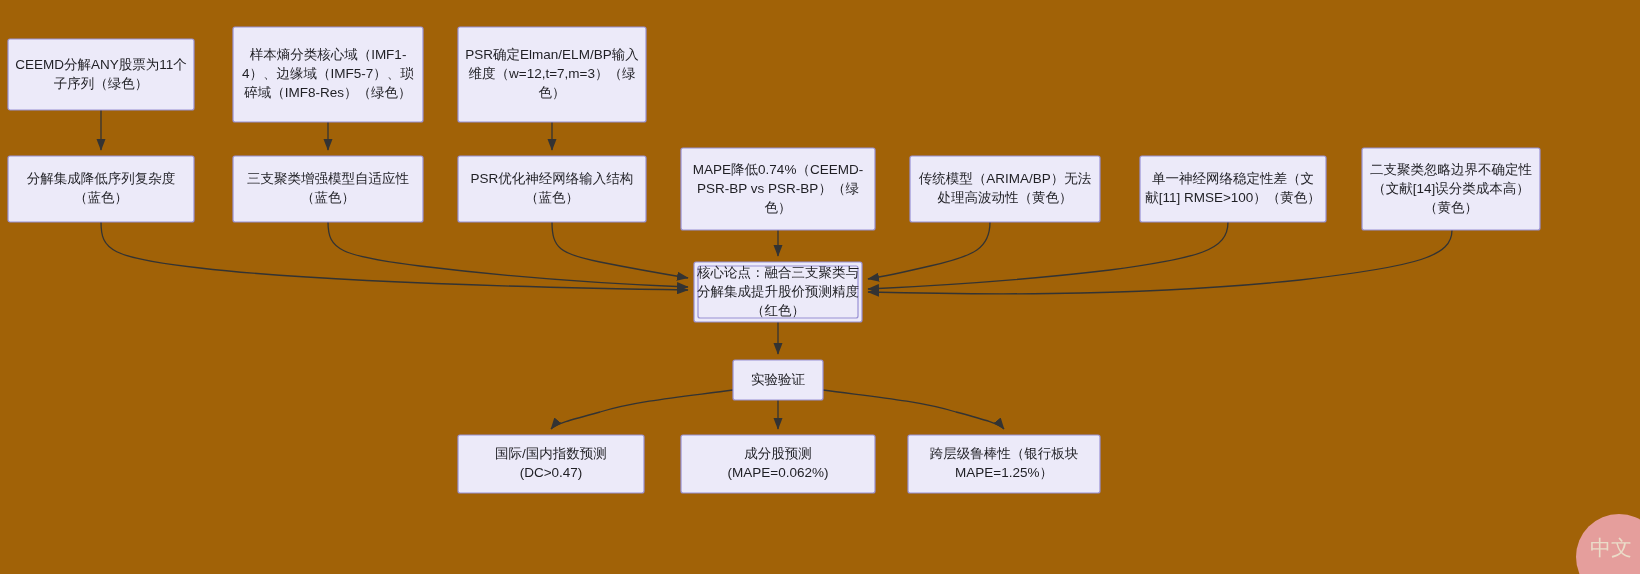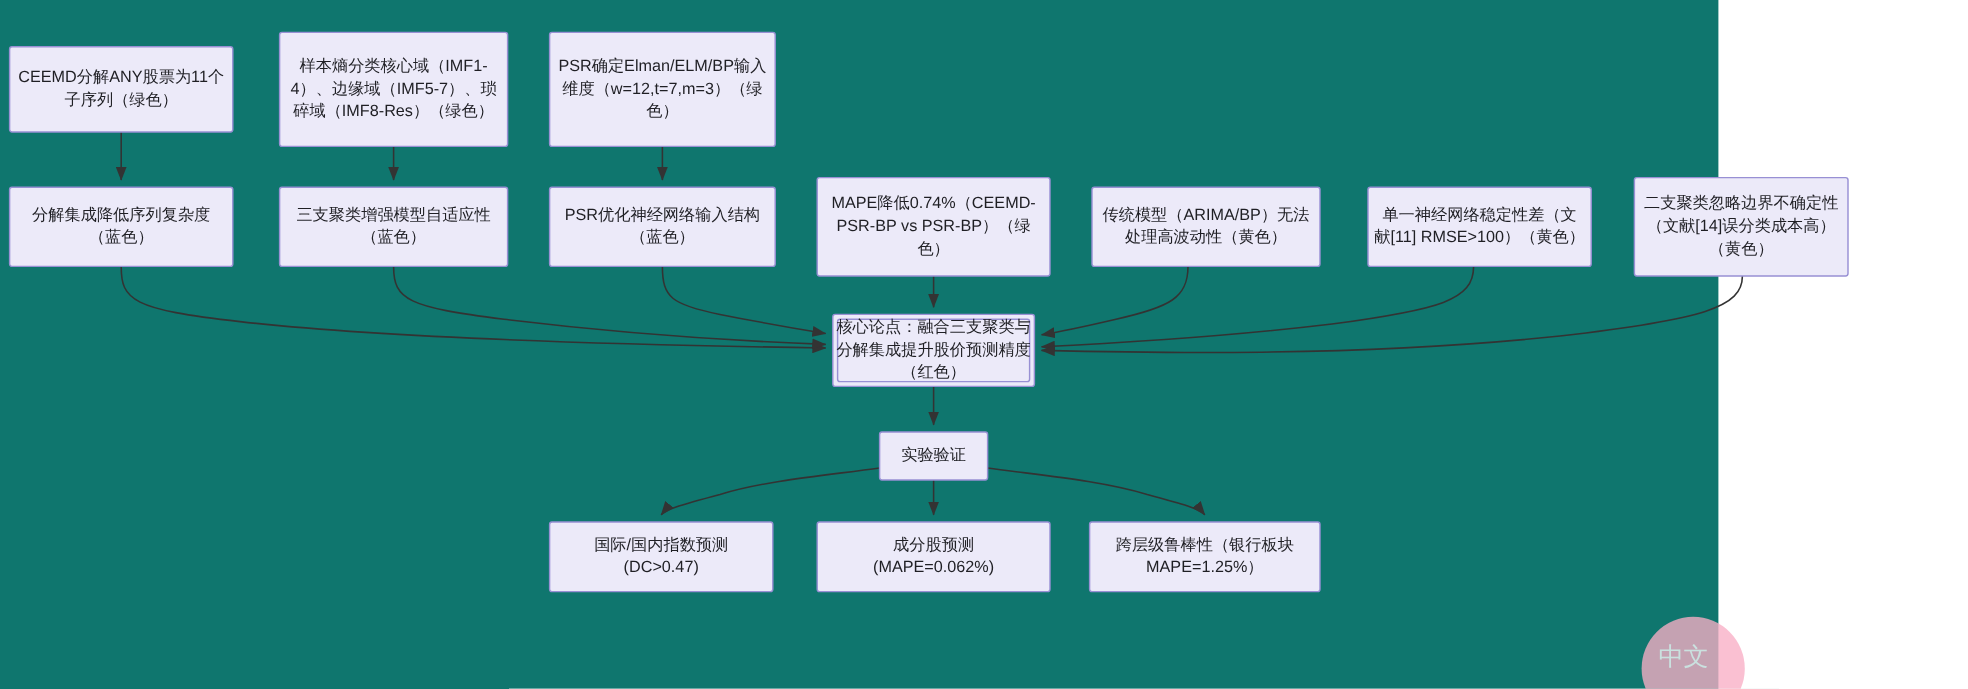--- a/index.html
+++ b/index.html
@@ -8,23 +8,23 @@
     background: #ffffff;
   }
   body {
     width: 1640px;
     height: 574px;
     overflow: hidden;
     font-family: "Liberation Sans", "DejaVu Sans", sans-serif;
   }
   #flow-root {
     position: relative;
-    width: 1432px;
+    width: 1640px;
     height: 574px;
-    background: #0f766e;
+    background: #a16207;
   }
   svg#flow-svg {
     position: absolute;
     left: 0;
     top: 0;
     width: 1640px;
     height: 574px;
     display: block;
   }
   .node-rect {

